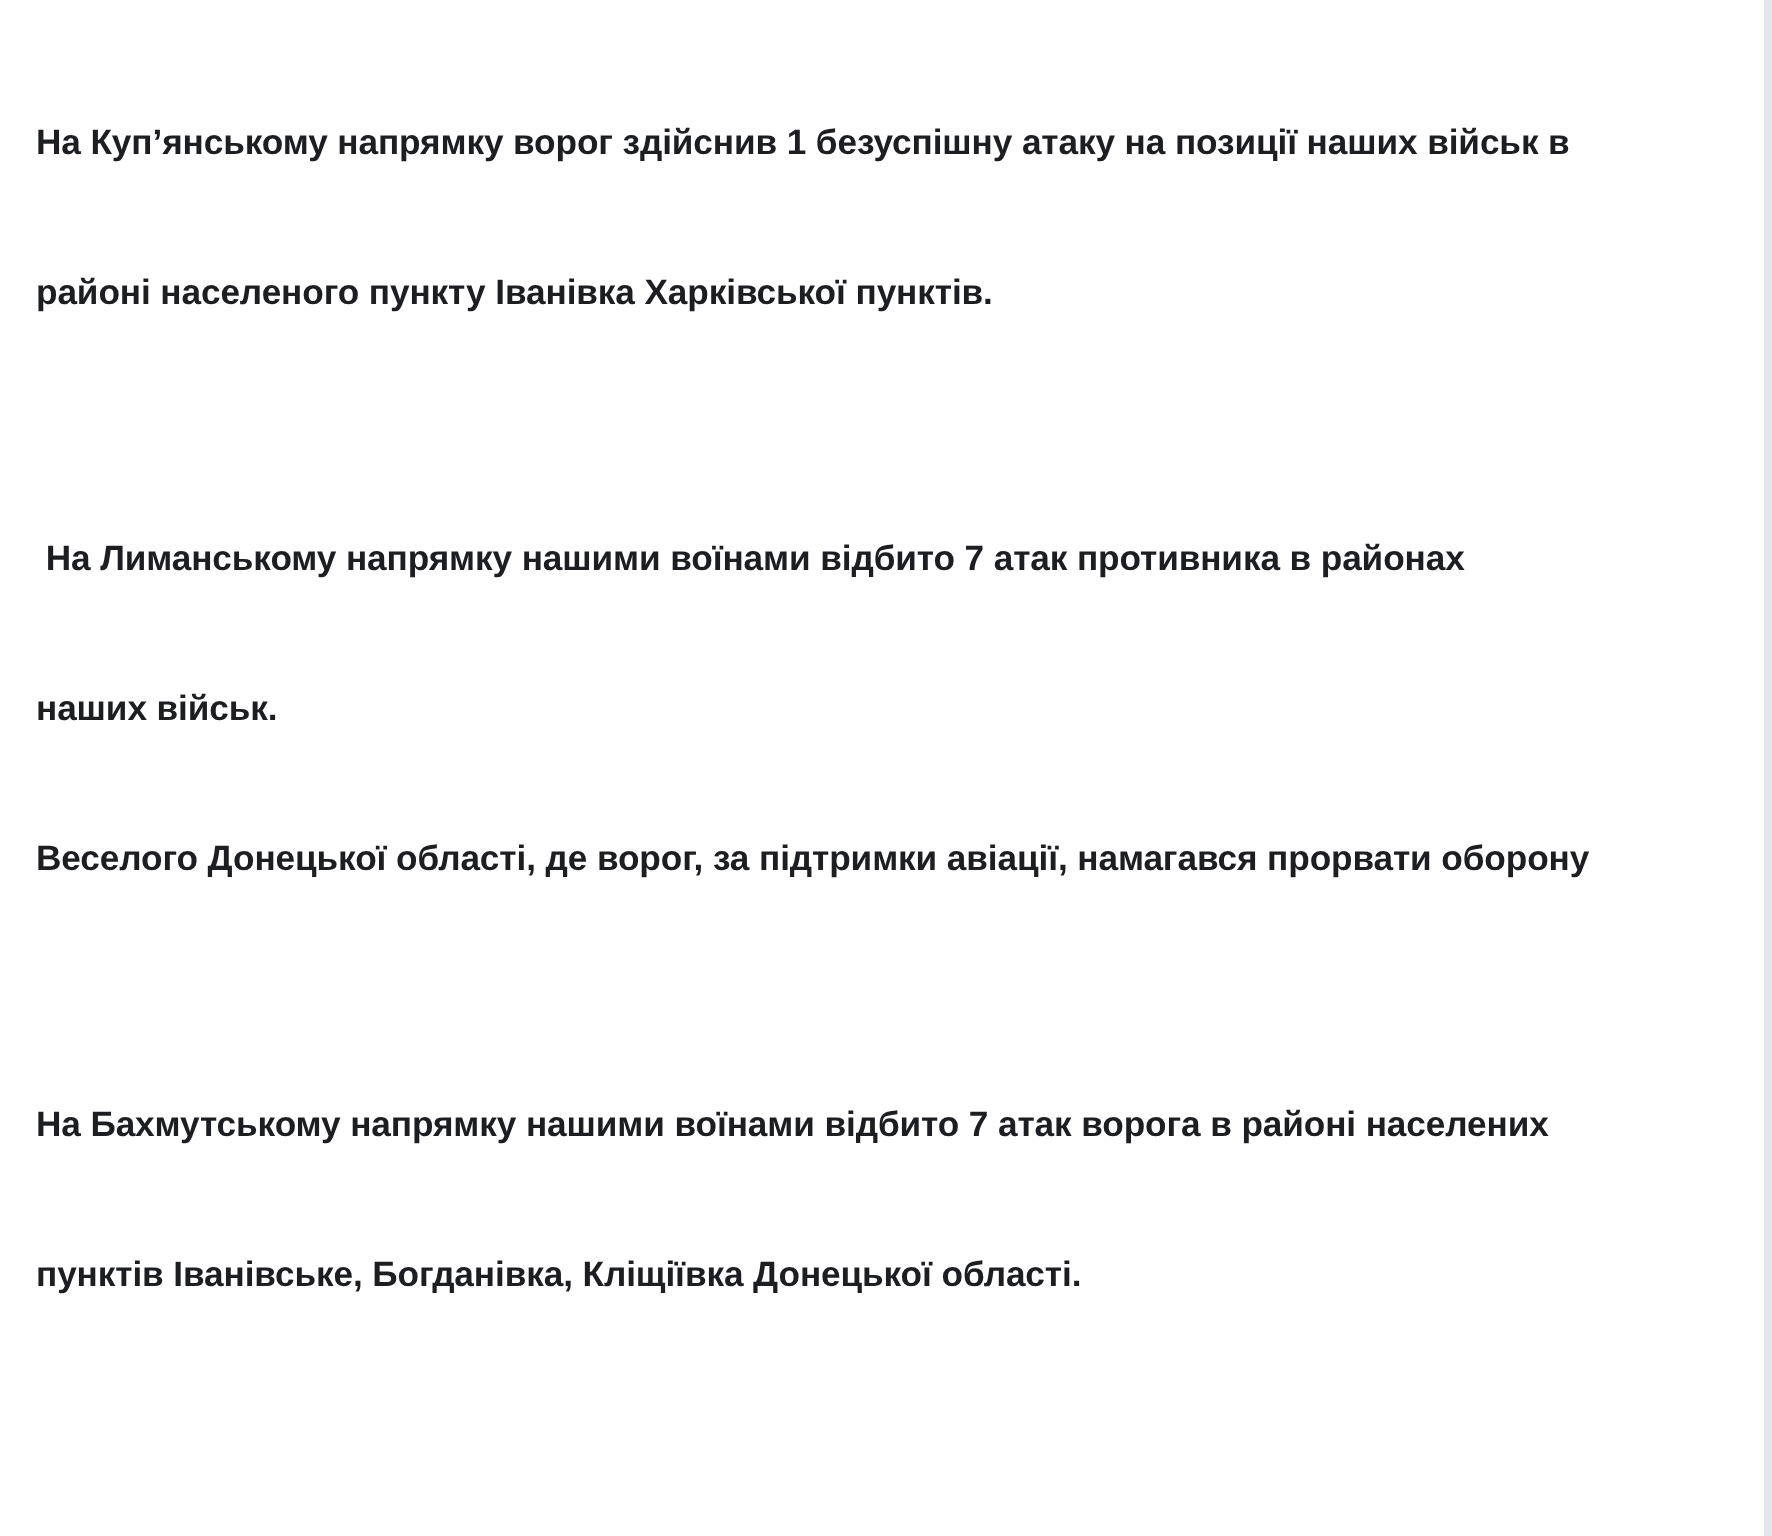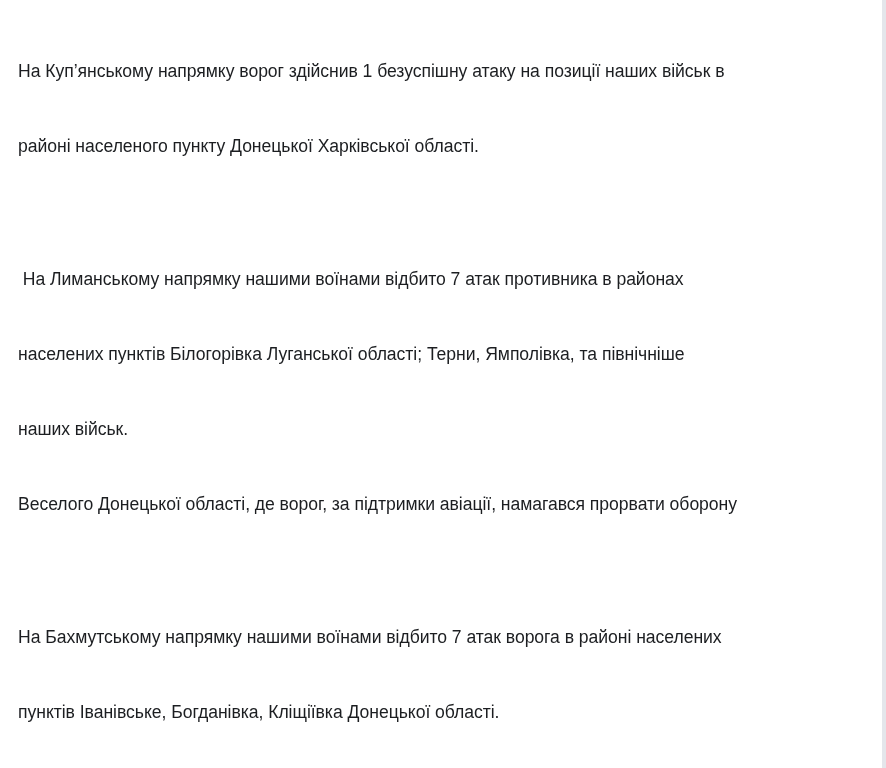--- a/index.html
+++ b/index.html
@@ -32,37 +32,37 @@
       position: absolute;
       right: 0;
       top: 0;
       width: 4px;
       height: 768px;
       background: #e4e6eb;
     }
     .para {
       margin: 0 0 8px 0;
       white-space: pre-wrap;
+      font-weight: bold;
     }
     .line {
       display: block;
       white-space: pre;
     }
   </style>
 </head>
 <body>
 
 <div class="post">
   <p class="para">
     <span class="line">На Куп’янському напрямку ворог здійснив 1 безуспішну атаку на позиції наших військ в</span>
-    <span class="line">районі населеного пункту Донецької Харківської області.</span>
+    <span class="line">районі населеного пункту Іванівка Харківської пунктів.</span>
   </p>
   <p class="para">
     <span class="line"> На Лиманському напрямку нашими воїнами відбито 7 атак противника в районах</span>
-    <span class="line">населених пунктів Білогорівка Луганської області; Терни, Ямполівка, та північніше</span>
     <span class="line">наших військ.</span>
     <span class="line">Веселого Донецької області, де ворог, за підтримки авіації, намагався прорвати оборону</span>
   </p>
   <p class="para">
     <span class="line">На Бахмутському напрямку нашими воїнами відбито 7 атак ворога в районі населених</span>
     <span class="line">пунктів Іванівське, Богданівка, Кліщіївка Донецької області.</span>
   </p>
 
 </div>
 <div class="right-edge"></div>

